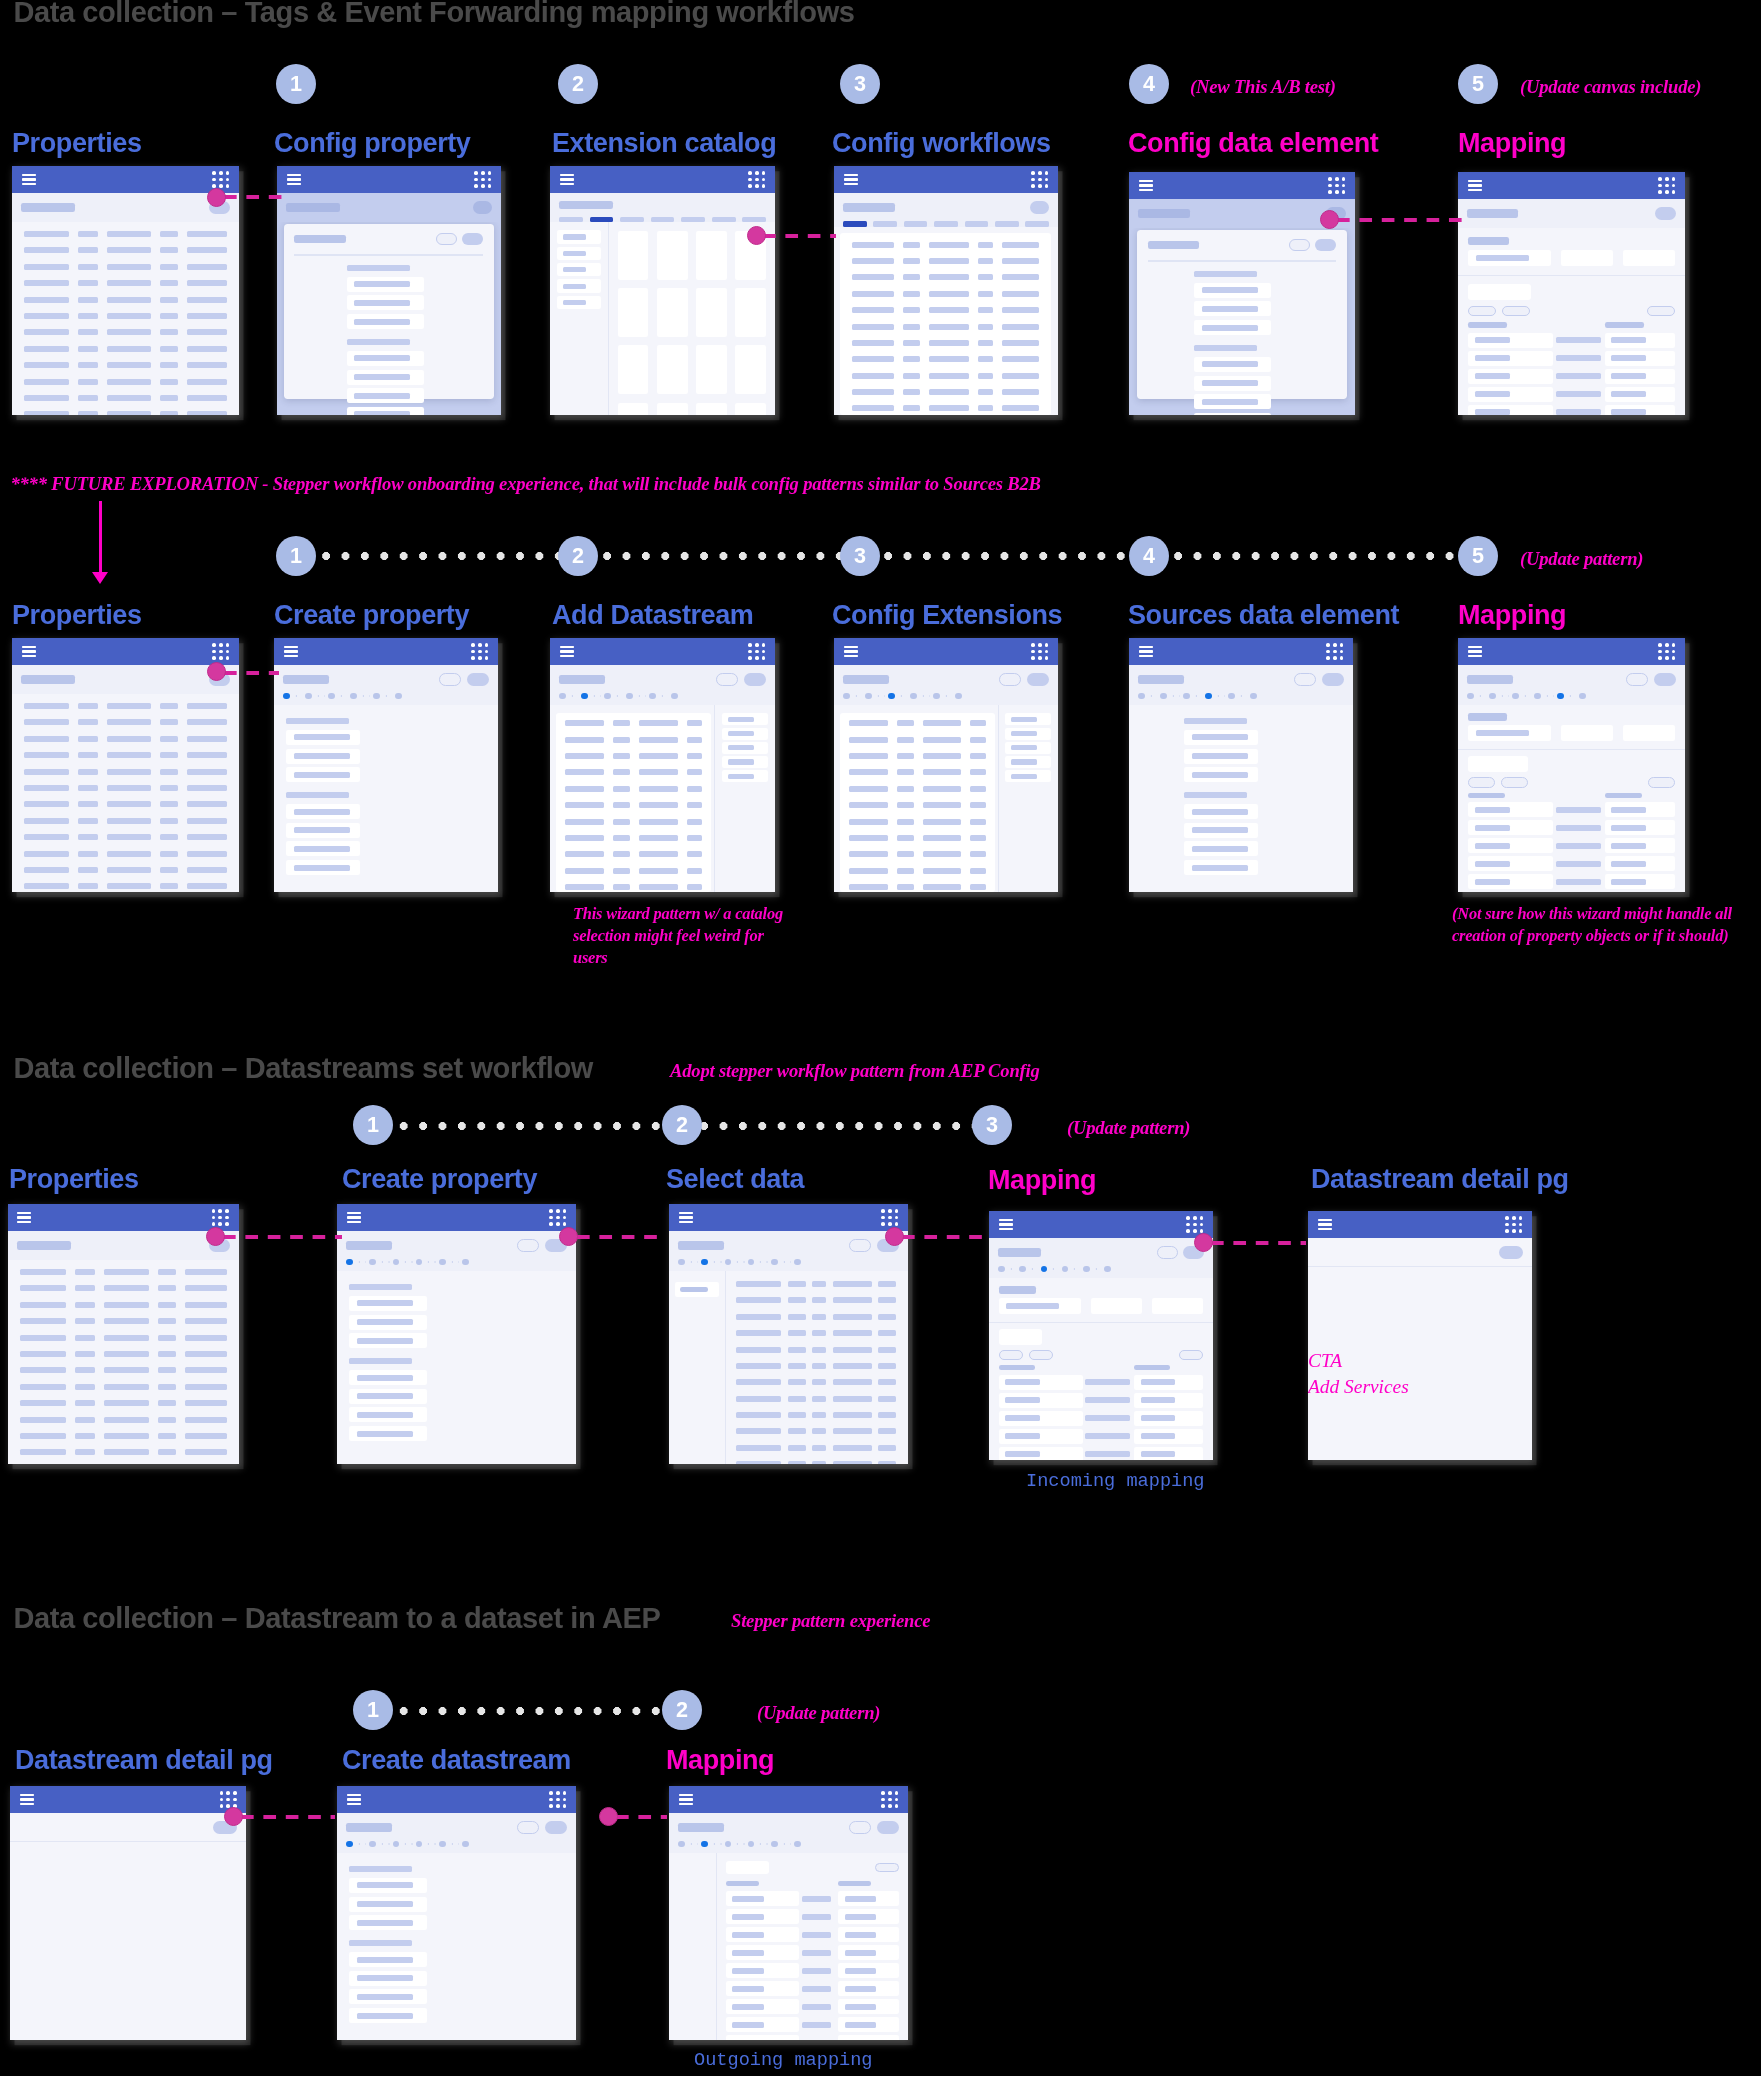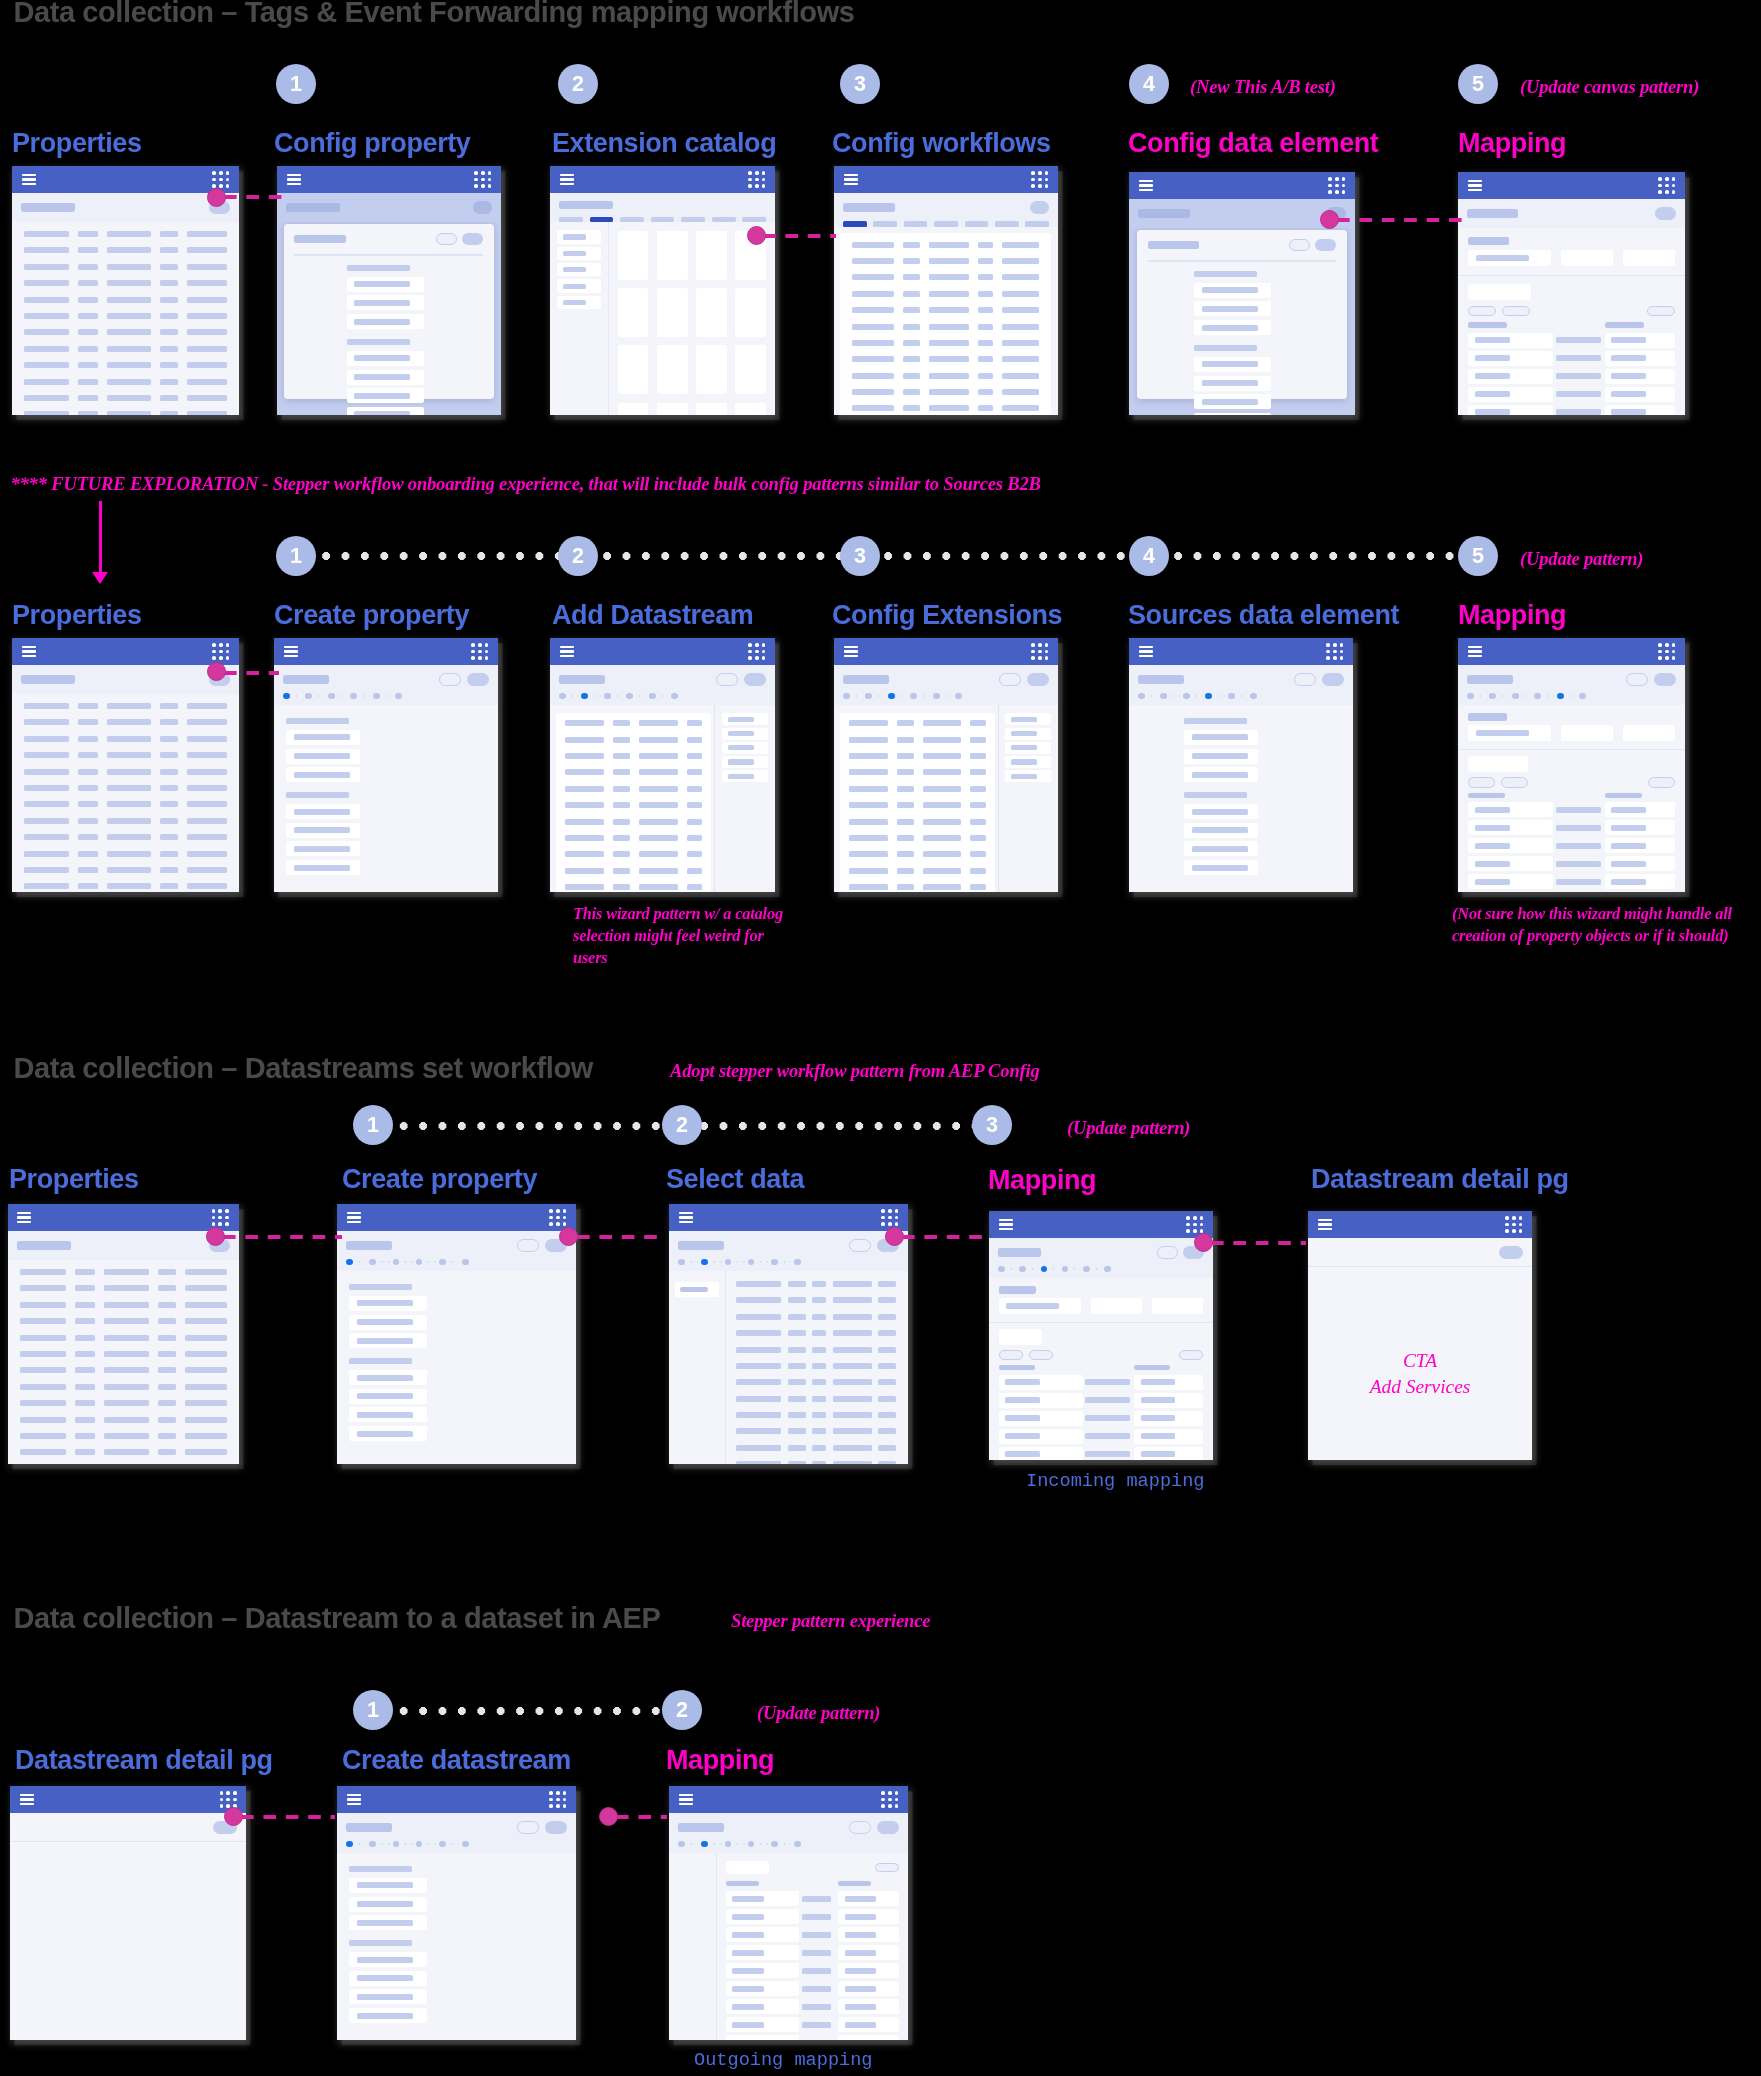--- a/index.html
+++ b/index.html
@@ -50,21 +50,20 @@
     font-size:18.6px;
     color:#4a6ddb;
     white-space:nowrap;
   }
   .cta-text{
     position:absolute;
     font-family:"Liberation Serif", serif;
     font-style:italic;
     font-size:19.4px;
     color:#ff00c8;
-    text-align:center;
     line-height:1.35;
     width:100%;
     left:0;
   }
 
   
   .step-bubble{
     position:absolute;
     width:40px; height:40px;
     border-radius:50%;
@@ -213,21 +212,21 @@
 <body>
 
 <div class="sec-title" style="left:13.4px; top:-4.5px;">Data collection – Tags &amp; Event Forwarding mapping workflows</div>
 
 <div class="step-bubble" style="left:276px; top:64px;">1</div>
 <div class="step-bubble" style="left:558px; top:64px;">2</div>
 <div class="step-bubble" style="left:840px; top:64px;">3</div>
 <div class="step-bubble" style="left:1129px; top:64px;">4</div>
 <div class="step-bubble" style="left:1458px; top:64px;">5</div>
 <div class="note-pink" style="left:1190px; top:76px;">(New This A/B test)</div>
-<div class="note-pink" style="left:1520px; top:76px;">(Update canvas pattern)</div>
+<div class="note-pink" style="left:1520px; top:76px;">(Update canvas include)</div>
 
 <div class="card-title" style="left:12px; top:128px;">Properties</div>
 <div class="card-title" style="left:274px; top:128px;">Config property</div>
 <div class="card-title" style="left:552px; top:128px;">Extension catalog</div>
 <div class="card-title" style="left:832px; top:128px;">Config workflows</div>
 <div class="card-title magenta" style="left:1128px; top:128px;">Config data element</div>
 <div class="card-title magenta" style="left:1458px; top:128px;">Mapping</div>
 
 <div class="win" style="left:12px; top:166px; width:227px; height:249px; display:flex; flex-direction:column;">
   <div class="topbar">

